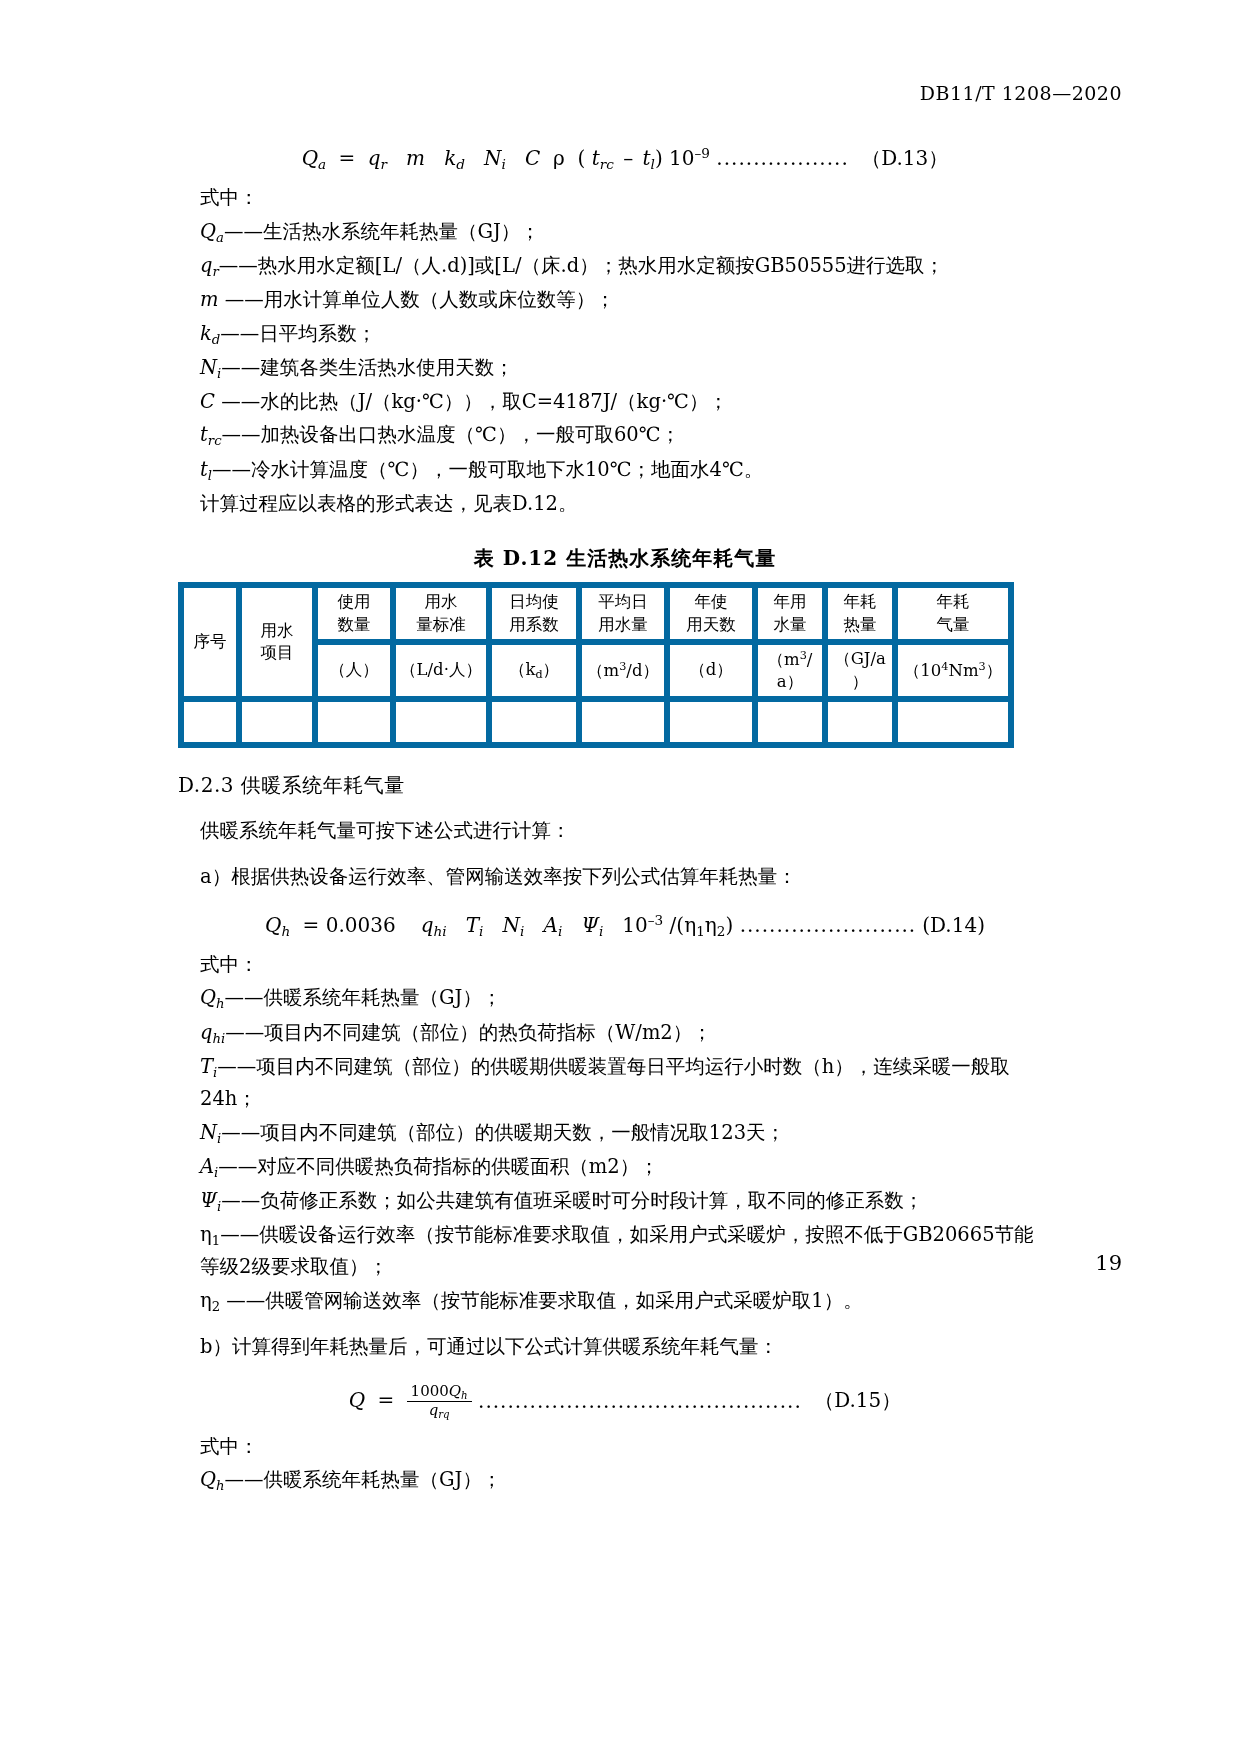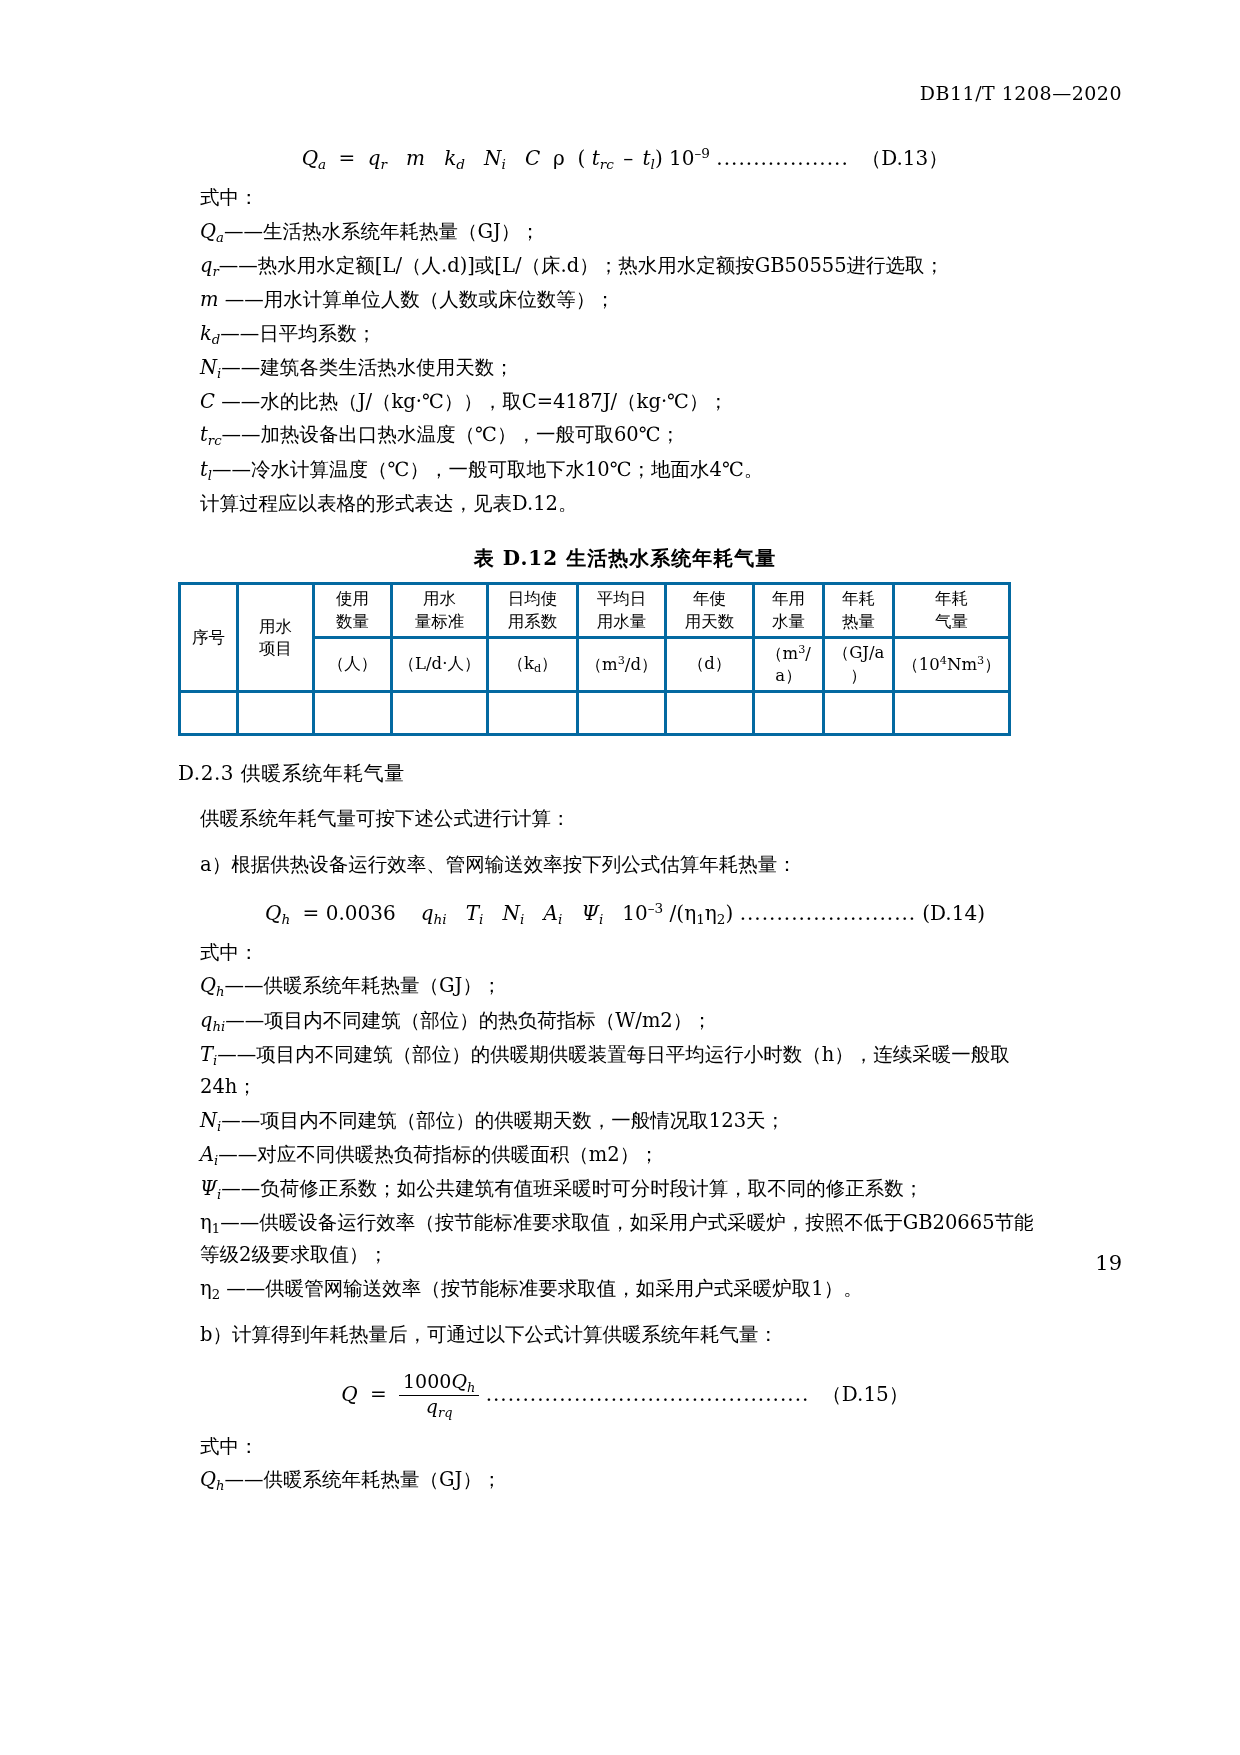--- a/index.html
+++ b/index.html
@@ -65,21 +65,21 @@
     letter-spacing: 1px;
   }
   
   table.dtable {
     border-collapse: collapse;
     width: 830px;
     margin-left: -22px;
     table-layout: fixed;
   }
   table.dtable td {
-    border: 3px solid #0369a1;
+    border: 6px solid #0369a1;
     text-align: center;
     vertical-align: middle;
     font-size: 16.5px;
     line-height: 1.35;
     padding: 3px 2px;
     font-family: "DejaVu Serif", "Liberation Serif", serif;
   }
   td.rowspan-cell { font-size: 17px; }
   .u-line { display: block; }
   .empty-row td { height: 34px; }
@@ -88,21 +88,21 @@
   .sec-head {
     font-size: 20px;
     margin: 24px 0 16px -22px;
     letter-spacing: 0.5px;
   }
   .p-gap { margin-top: 14px; }
   .frac {
     display: inline-block;
     vertical-align: middle;
     text-align: center;
-    font-size: 19px;
+    font-size: 15px;
     line-height: 1.15;
   }
   .frac .top { display: block; border-bottom: 1.3px solid #000; padding: 0 4px; }
   .frac .bot { display: block; padding: 0 4px; }
 
   .pagenum {
     position: absolute;
     right: 118px;
     bottom: 88px;
     font-size: 21px;

